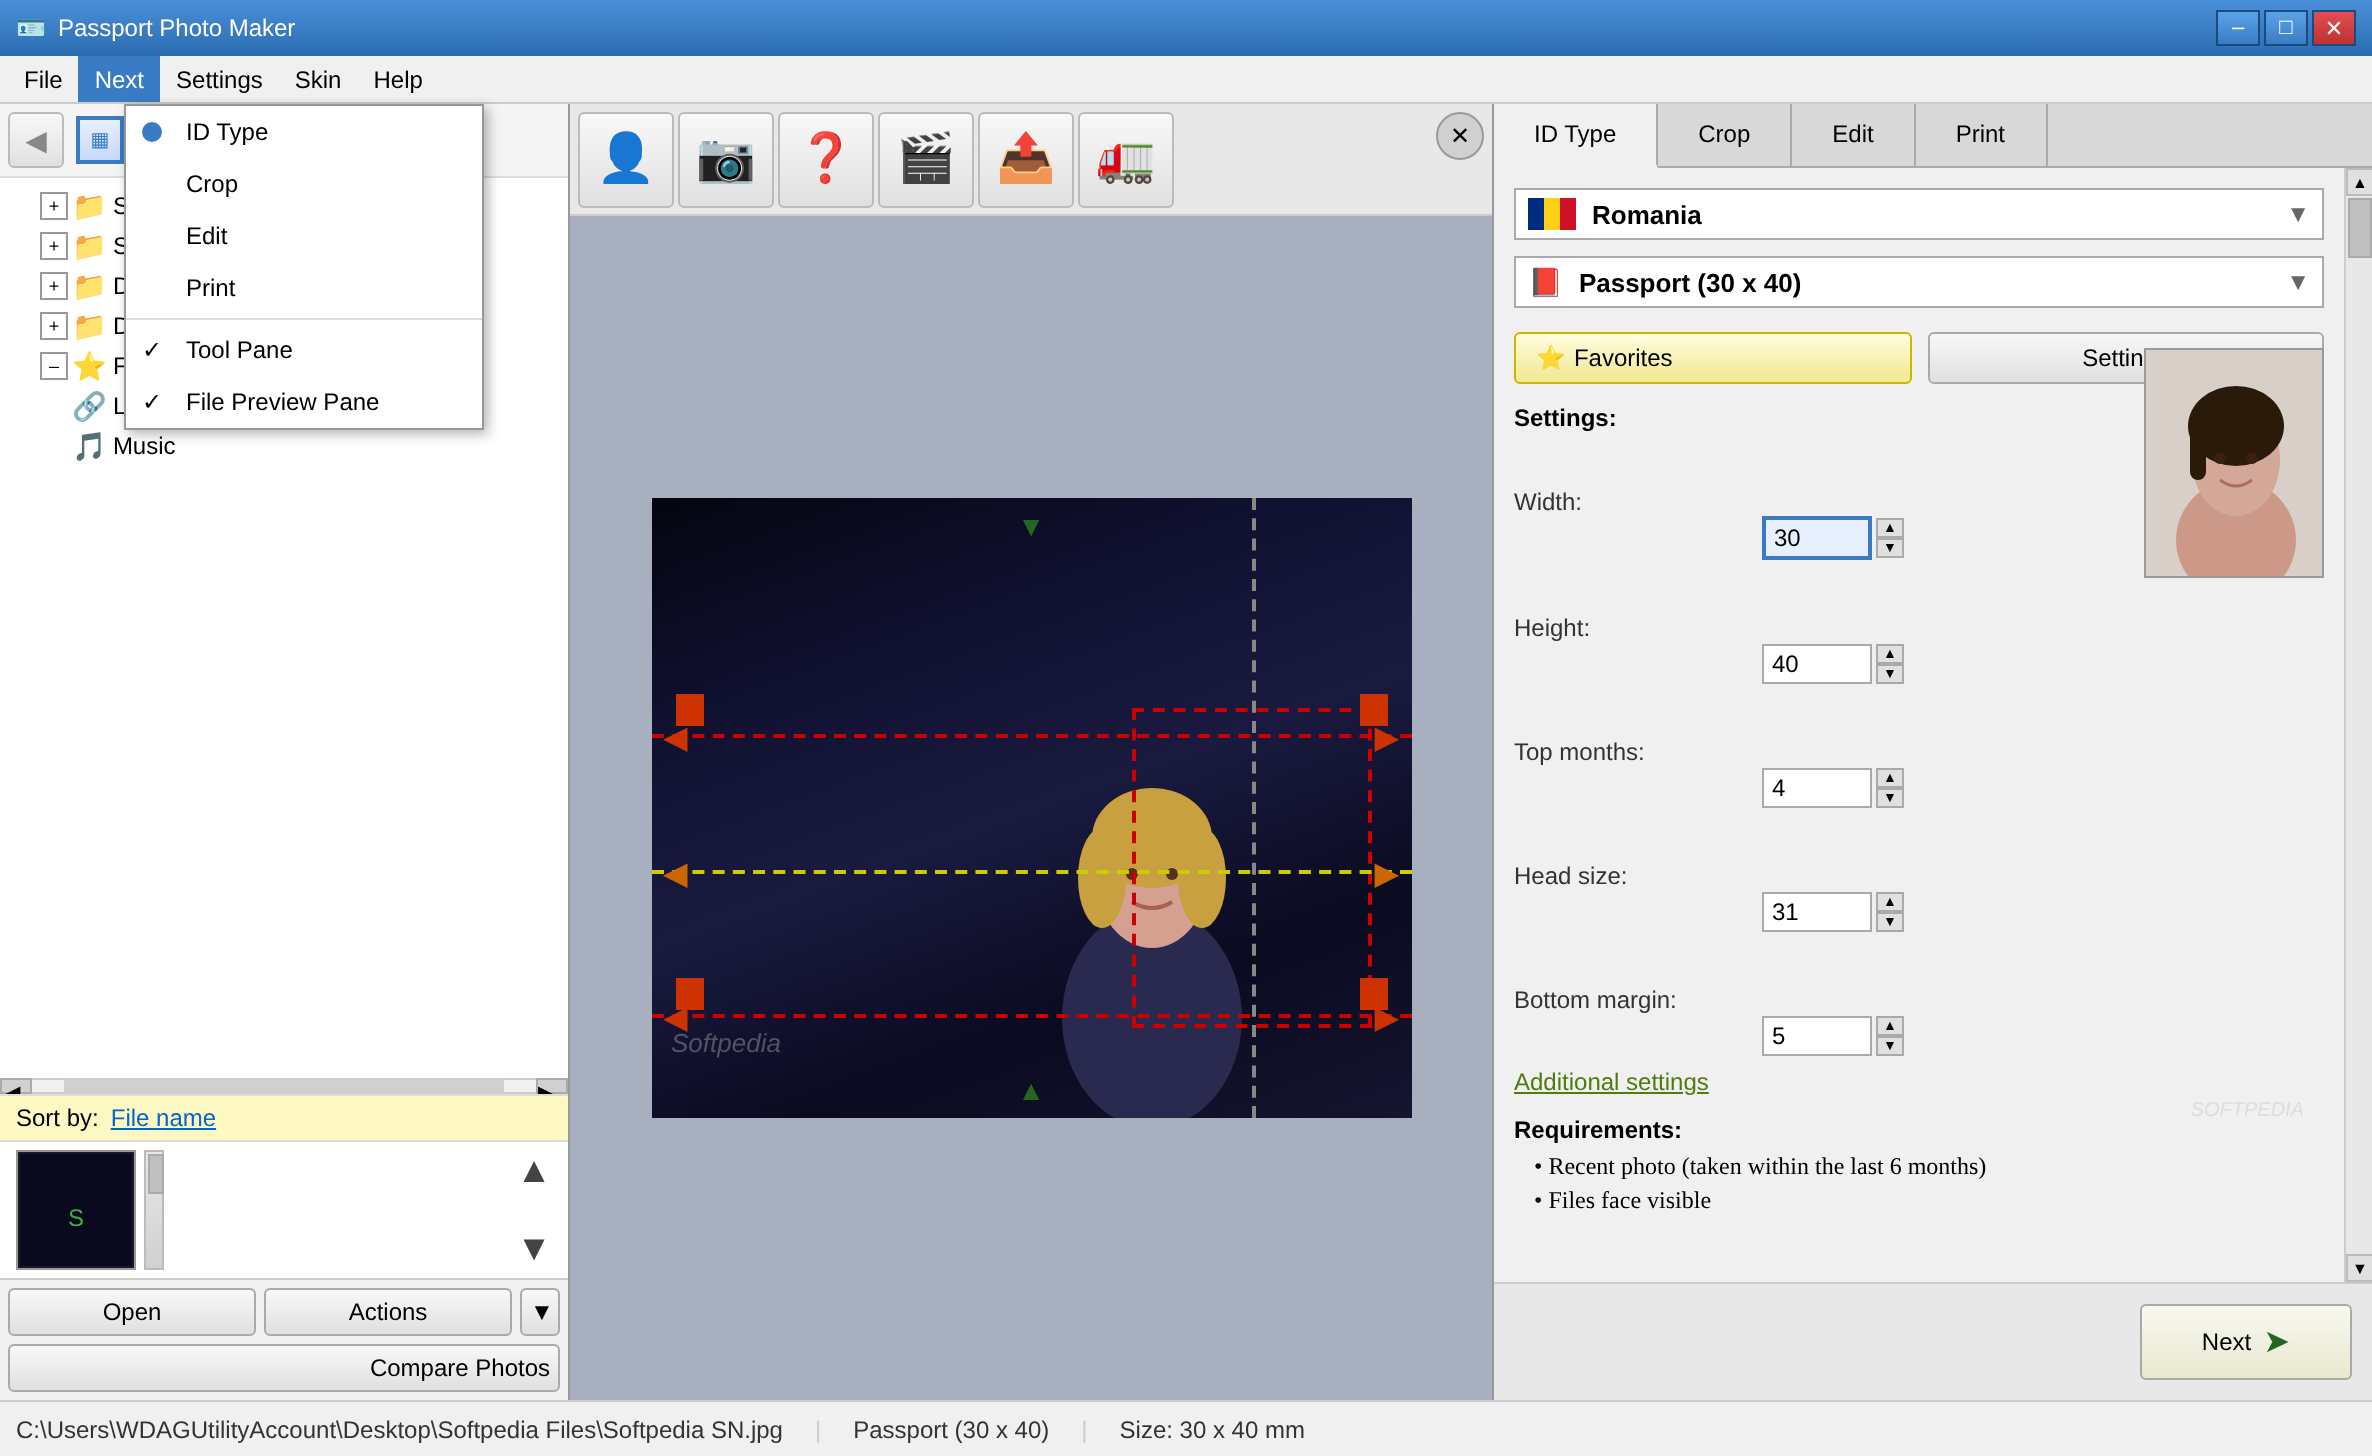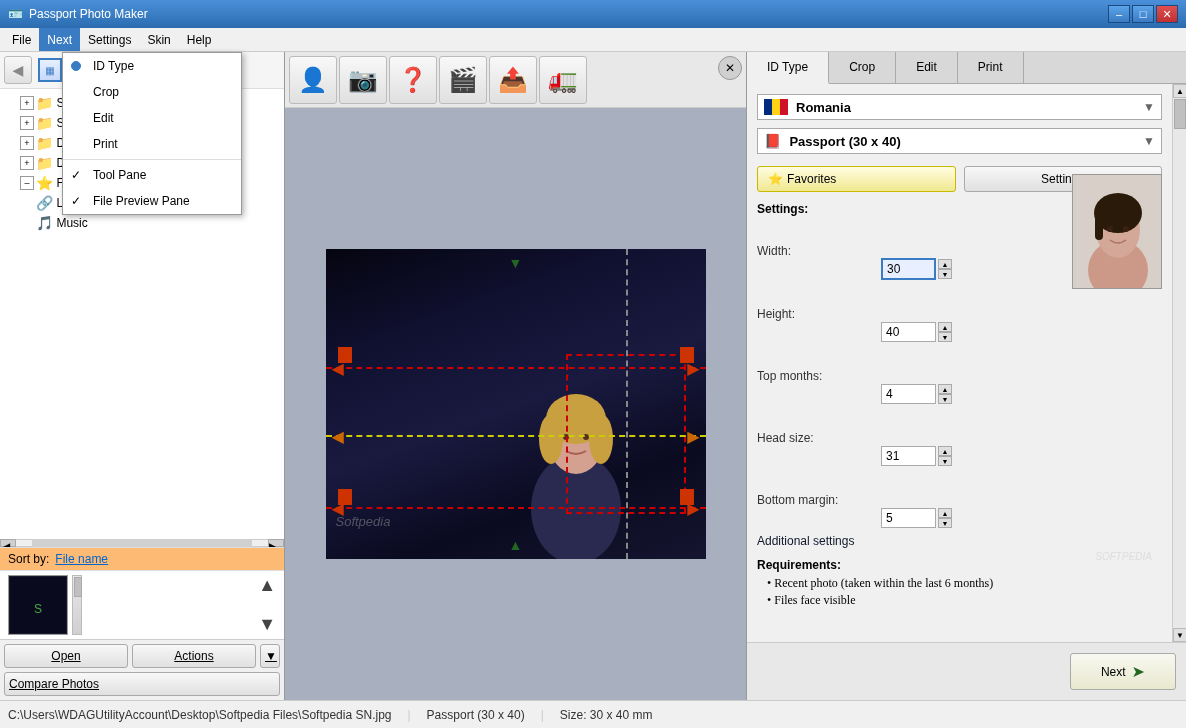--- a/index.html
+++ b/index.html
@@ -115,21 +115,21 @@
       background: #f0f0f0;
       border-top: 1px solid #ccc;
       border-bottom: 1px solid #ccc;
       display: flex; align-items: center;
     }
     .h-scrollbar { flex: 1; height: 8px; background: #d0d0d0; margin: 0 16px; border-radius: 2px; }
 
     
     .sort-bar {
       padding: 4px 8px;
-      background: #fdba74;
+      background: #fef9c3;
       border-top: 1px solid #ddd;
       display: flex; align-items: center; gap: 6px;
     }
     .sort-link { color: #0066cc; text-decoration: underline; cursor: pointer; }
 
     
     .file-preview {
       padding: 4px 8px;
       background: white;
       border-top: 1px solid #ddd;
@@ -150,26 +150,25 @@
       border-top: 1px solid #ccc;
       display: flex; gap: 4px; flex-direction: column;
     }
     .bottom-row { display: flex; gap: 4px; }
     .btn {
       background: linear-gradient(to bottom, #f8f8f8, #e0e0e0);
       border: 1px solid #aaa;
       padding: 4px 10px;
       cursor: pointer;
       border-radius: 3px;
-      text-decoration: underline;
     }
     .btn-open { flex: 1; }
     .btn-actions { flex: 1; }
     .btn-arrow { width: 20px; padding: 4px 4px; }
-    .btn-compare { width: 100%; text-align: left; padding: 4px; }
+    .btn-compare { width: 100%; text-align: right; padding: 4px; }
 
     
     .center-panel {
       flex: 1;
       background: #b0b8c8;
       position: relative;
       overflow: hidden;
     }
 
     
@@ -279,21 +278,21 @@
       right: 10px;
       top: 90px;
       width: 90px;
       height: 115px;
       background: #d0c8c0;
       border: 1px solid #999;
       overflow: hidden;
     }
 
     
-    .additional-link { color: #0f172a; cursor: pointer; margin-top: 6px; display: block; }
+    .additional-link { color: #4d7c0f; text-decoration: underline; cursor: pointer; margin-top: 6px; display: block; }
 
     
     .requirements-section { margin-top: 10px; }
     .requirements-label { font-weight: bold; margin-bottom: 4px; }
     .req-item { padding-left: 10px; margin-bottom: 2px; font-family: Liberation Serif, serif; }
     .req-item::before { content: "• "; }
 
     
     .v-scrollbar {
       width: 14px;

